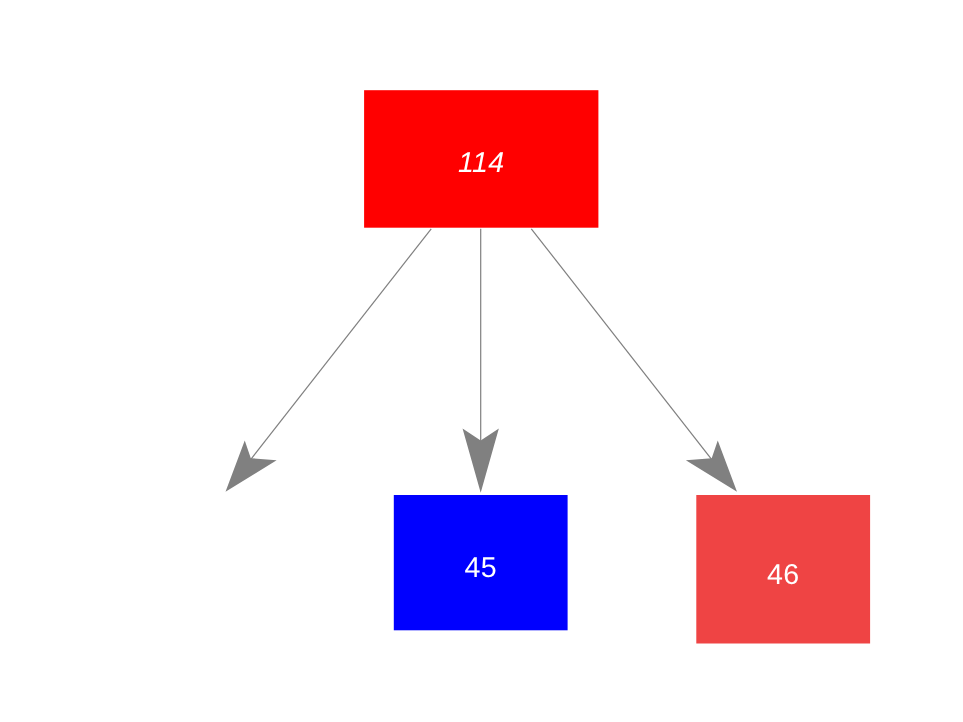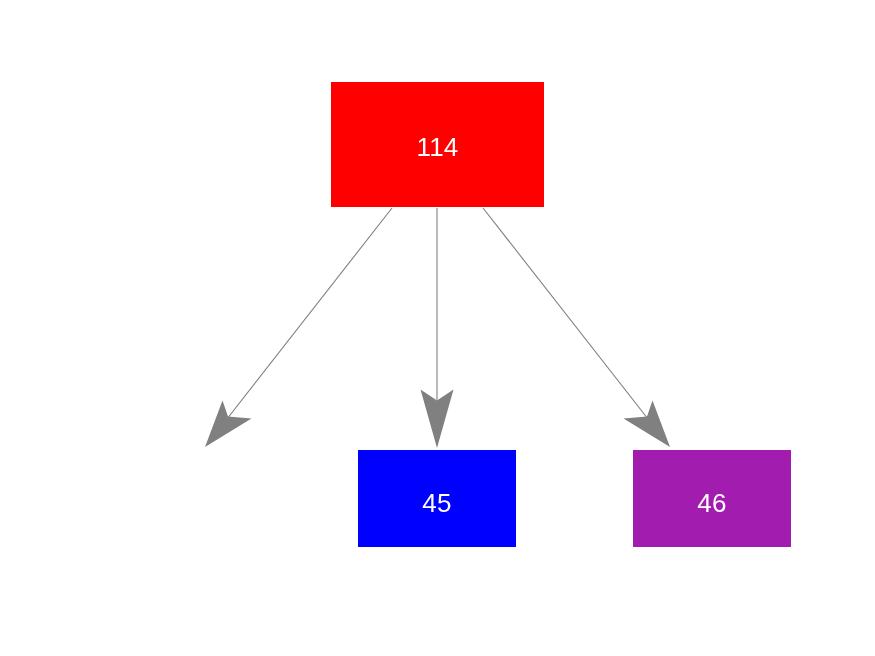--- a/index.html
+++ b/index.html
@@ -55,38 +55,39 @@
     left: 82px;
     top: 450px;
     width: 158px;
     height: 123px;
     background: #0000ff;
   }
   #node-child-1 {
     left: 358px;
     top: 450px;
     width: 158px;
-    height: 97px;
+    height: 123px;
     background: #0000ff;
   }
   #node-child-2 {
     left: 633px;
     top: 450px;
     width: 158px;
-    height: 97px;
-    background: #a21caf;
+    height: 135px;
+    background: #ef4444;
   }
   
   #node-child-0 .node-label,
   #node-child-1 .node-label,
   #node-child-2 .node-label {
     transform: translateY(4px);
   }
   #node-root .node-label {
     transform: translateY(2px);
+    font-style: italic;
   }
 </style>
 </head>
 <body>
 
 <div id="canvas">
 
   <svg id="edge-layer" viewBox="0 0 875 656" width="875" height="656" aria-hidden="true">
 
     <g>

